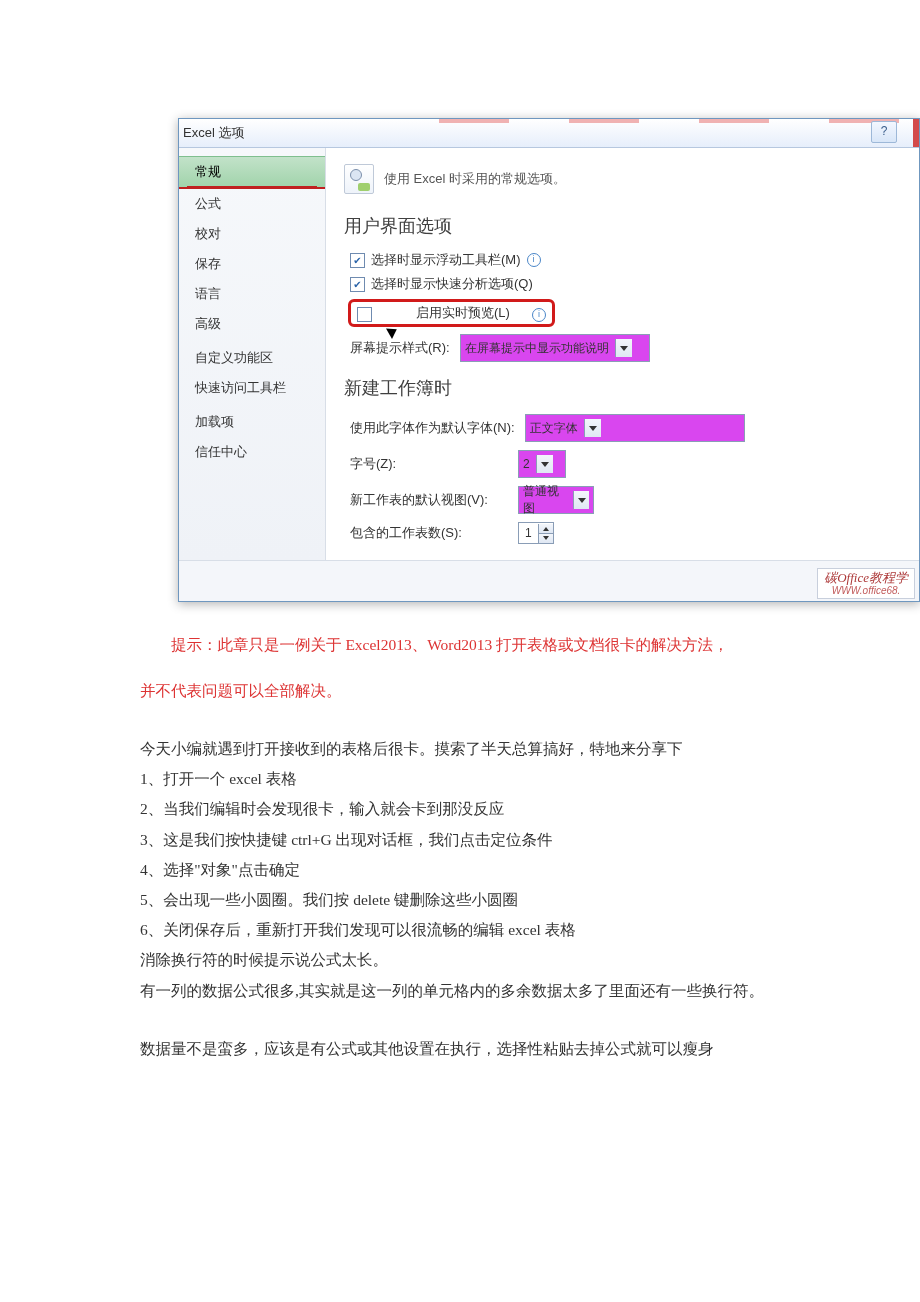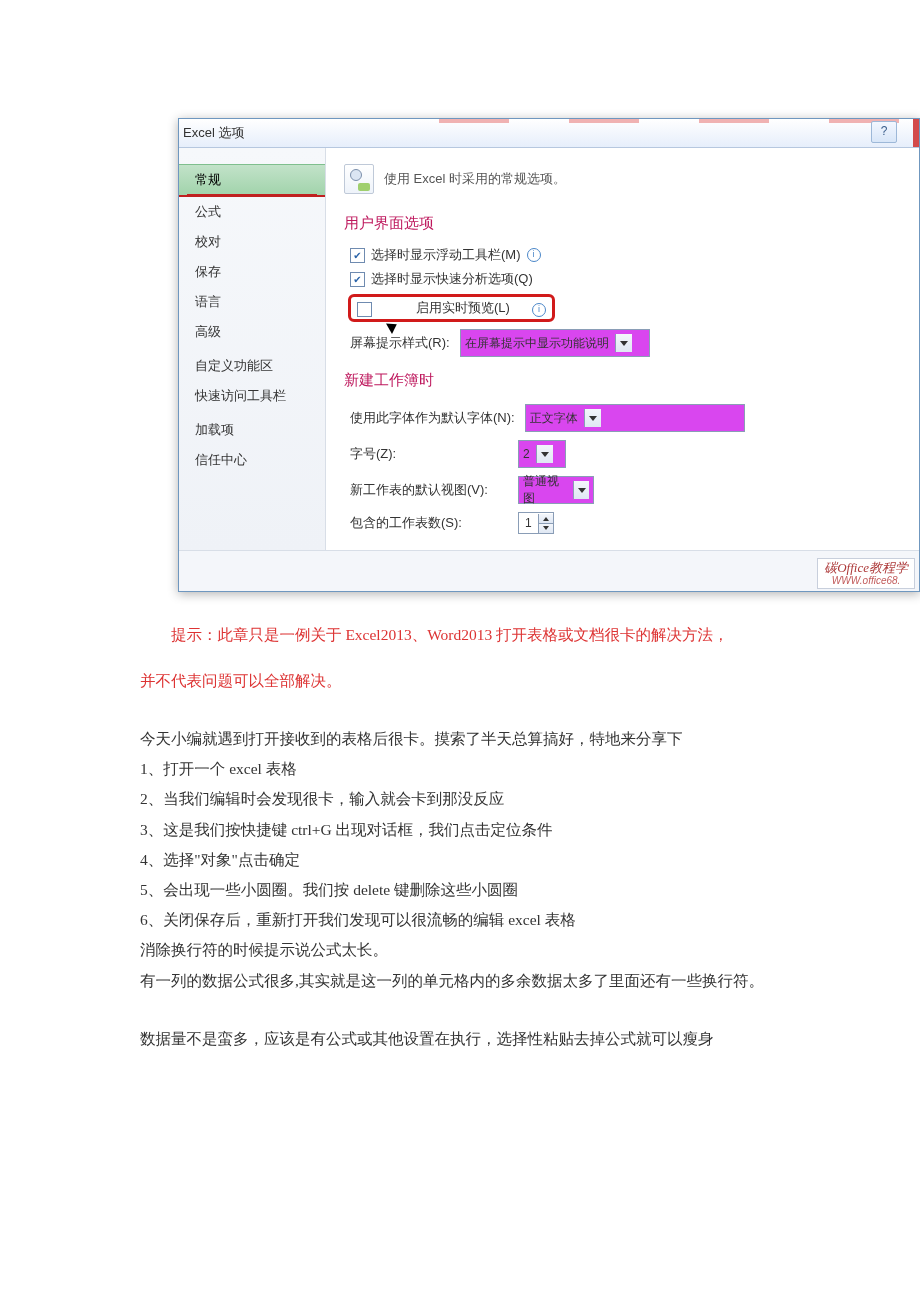--- a/index.html
+++ b/index.html
@@ -73,21 +73,21 @@
   }
 
   .body {
     display: flex;
     min-height: 400px;
   }
   .sidebar {
     width: 146px;
     background: linear-gradient(#f6f8fb,#eff2f7);
     border-right: 1px solid #d8dee7;
-    padding: 16px 0;
+    padding: 8px 0;
     font-size: 13px;
   }
   .sidebar .item {
     padding: 6px 16px;
     color: #333;
     cursor: pointer;
   }
   .sidebar .item.spacer {
     height: 4px;
     padding: 0;
@@ -140,23 +140,23 @@
     position: absolute;
     right: 3px; bottom: 2px;
     width: 12px; height: 8px;
     background: #9fcf6e;
     border-radius: 2px;
   }
   .content .headline .text {
     color: #555;
   }
   .group-label {
-    color: #be185d;
+    color: #404040;
     margin: 10px 0 10px;
-    font-size: 15px;
+    font-size: 18px;
   }
   .checkrow {
     display: flex;
     align-items: center;
     gap: 6px;
     padding: 3px 0 3px 6px;
   }
   .checkrow .chk {
     width: 13px; height: 13px;
     border: 1px solid #6f8bb0;

